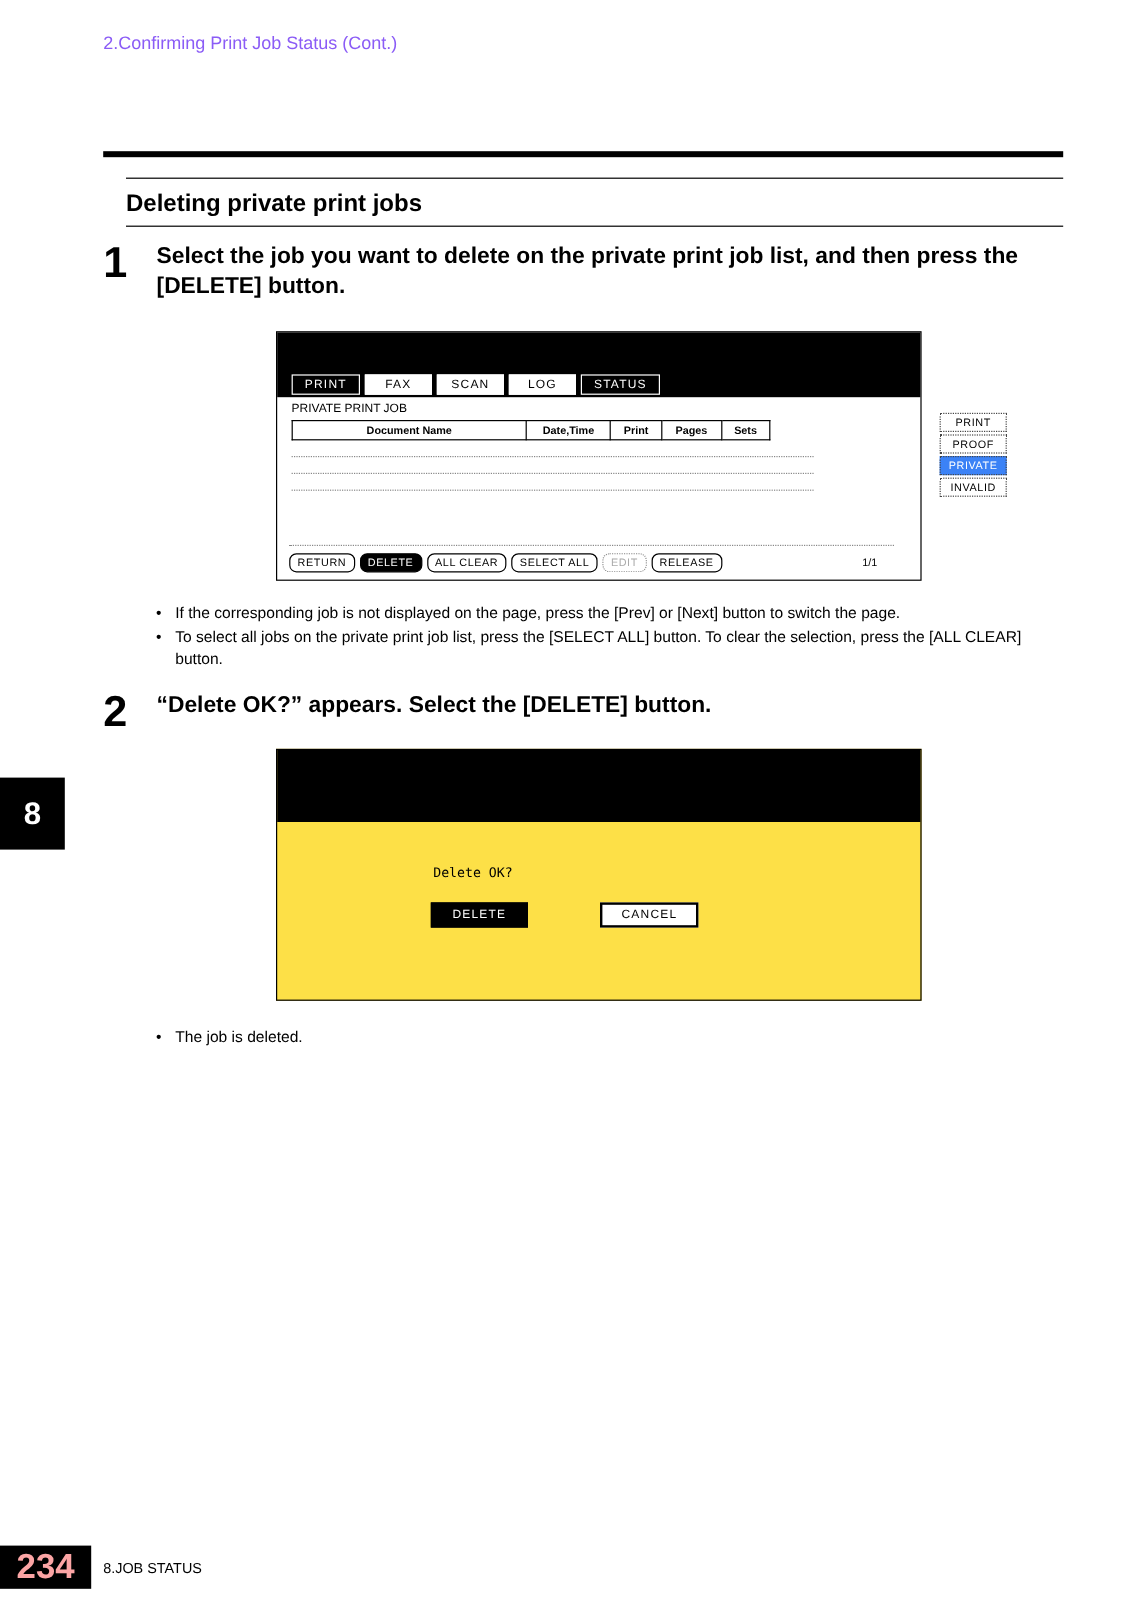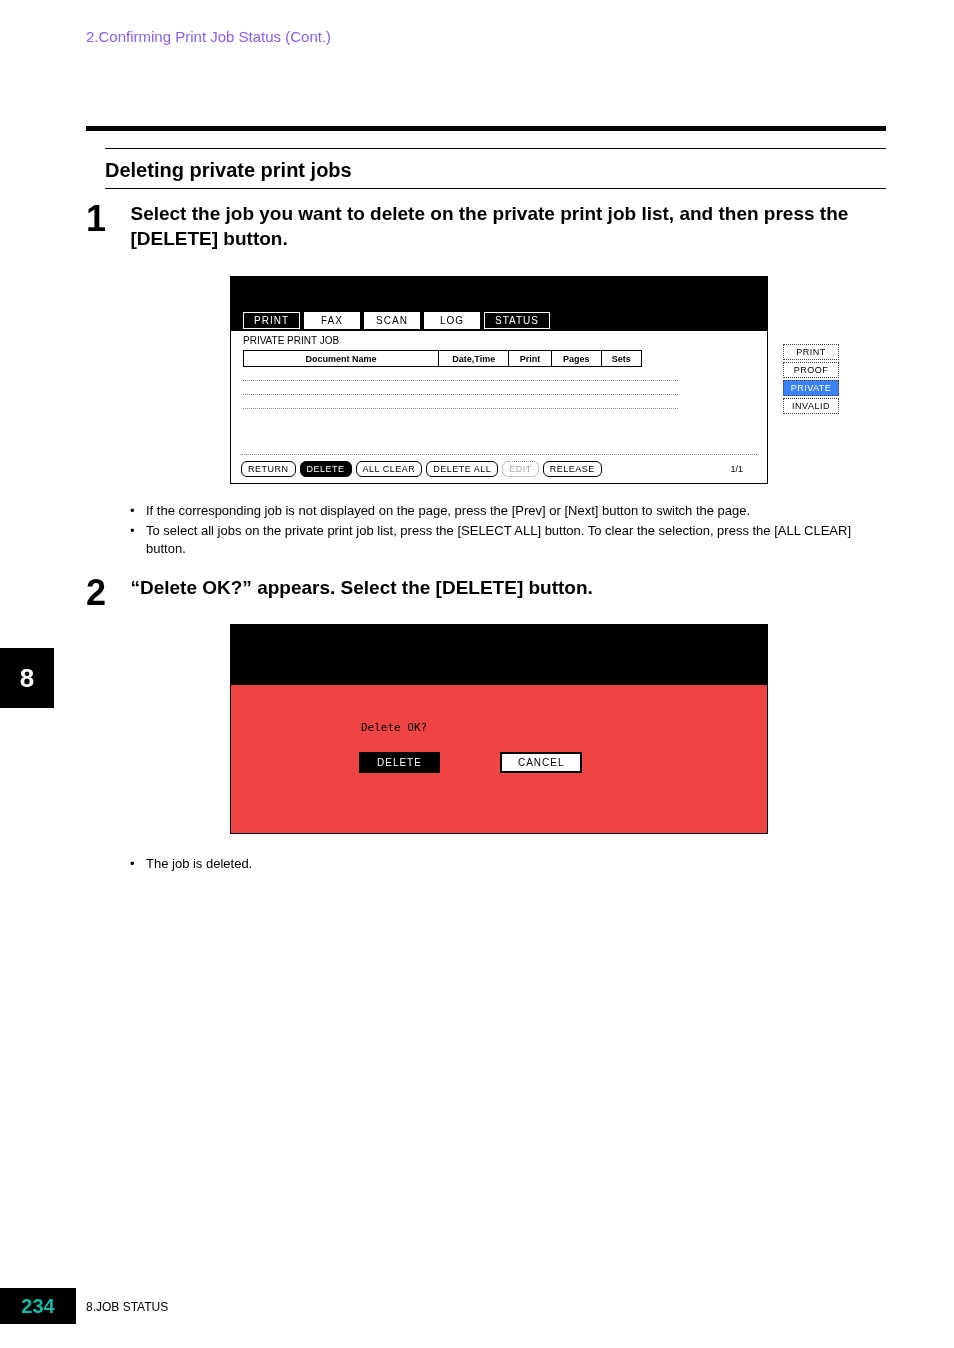--- a/index.html
+++ b/index.html
@@ -167,21 +167,21 @@
     }
     .side-btn.active {
       background: #3b82f6;
       color: #fff;
       text-align: center;
     }
     .bottom-bar {
       position: absolute;
       bottom: 6px;
       left: 10px;
-      right: 10px;
+      right: 22px;
       display: flex;
       align-items: center;
       gap: 4px;
       border-top: 1px dotted #888;
       padding-top: 6px;
     }
     .bar-btn {
       font-size: 9px;
       border: 1px solid #000;
       padding: 2px 6px;
@@ -225,21 +225,21 @@
       left: 2px;
     }
     
     .screenshot2 {
       position: absolute;
       top: 624px;
       left: 230px;
       width: 538px;
       height: 210px;
       border: 1px solid #000;
-      background: #ef4444;
+      background: #fde047;
     }
     .shot2-header {
       background: #000;
       height: 60px;
     }
     .dialog-area {
       padding-top: 36px;
       text-align: center;
     }
     .dialog-text {
@@ -284,22 +284,22 @@
       justify-content: center;
     }
     
     .footer-pagenum {
       position: absolute;
       bottom: 24px;
       left: 0;
       width: 76px;
       height: 36px;
       background: #000;
-      color: #14b8a6;
-      font-size: 20px;
+      color: #fca5a5;
+      font-size: 29px;
       font-weight: bold;
       display: flex;
       align-items: center;
       justify-content: center;
     }
     .footer-text {
       position: absolute;
       bottom: 34px;
       left: 86px;
       font-size: 12px;
@@ -353,21 +353,21 @@
       <div class="side-btn">PRINT</div>
       <div class="side-btn">PROOF</div>
       <div class="side-btn active">PRIVATE</div>
       <div class="side-btn">INVALID</div>
     </div>
   </div>
   <div class="bottom-bar">
     <div class="bar-btn">RETURN</div>
     <div class="bar-btn active">DELETE</div>
     <div class="bar-btn">ALL CLEAR</div>
-    <div class="bar-btn">DELETE ALL</div>
+    <div class="bar-btn">SELECT ALL</div>
     <div class="bar-btn dotted">EDIT</div>
     <div class="bar-btn">RELEASE</div>
     <div class="page-indicator">1/1</div>
   </div>
 </div>
 
 <ul class="bullet-list bullets1">
   <li>If the corresponding job is not displayed on the page, press the [Prev] or [Next] button to switch the page.</li>
   <li>To select all jobs on the private print job list, press the [SELECT ALL] button. To clear the selection, press the [ALL CLEAR] button.</li>
 </ul>

